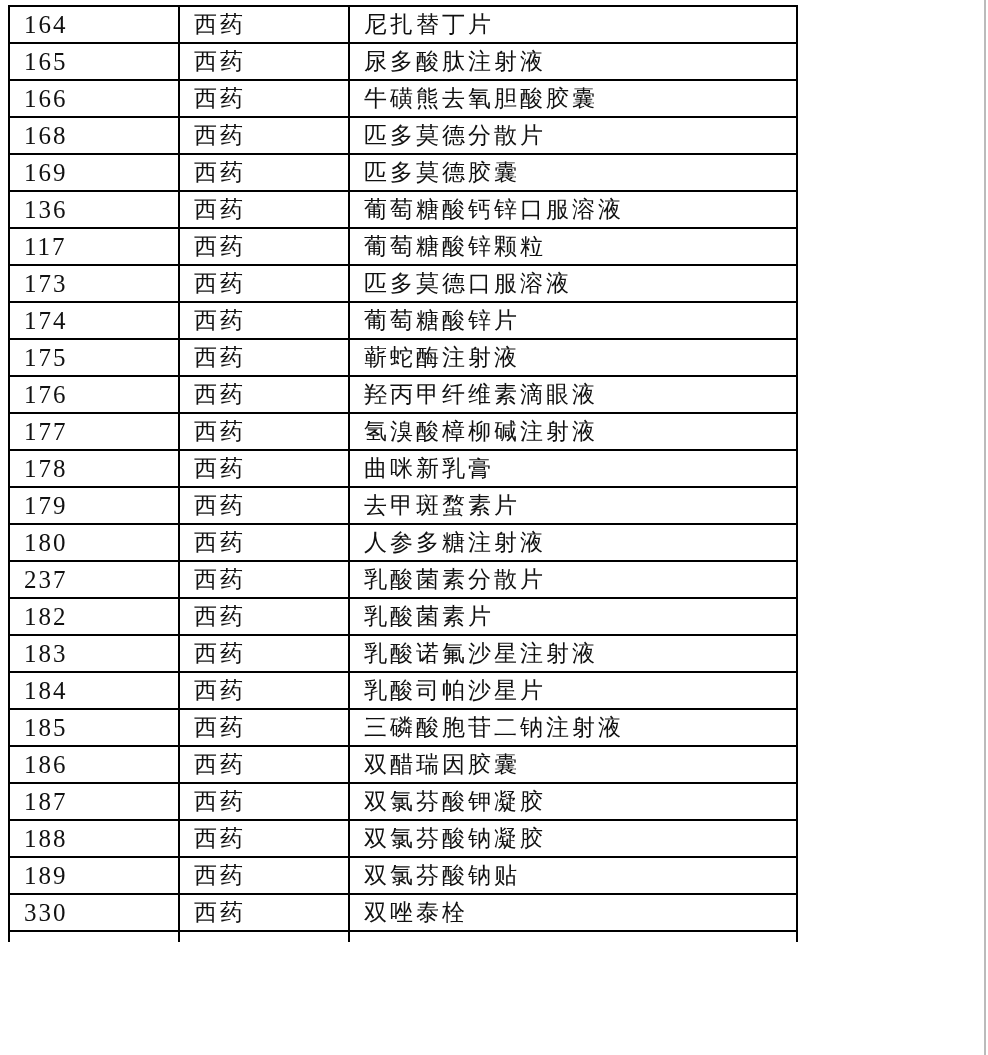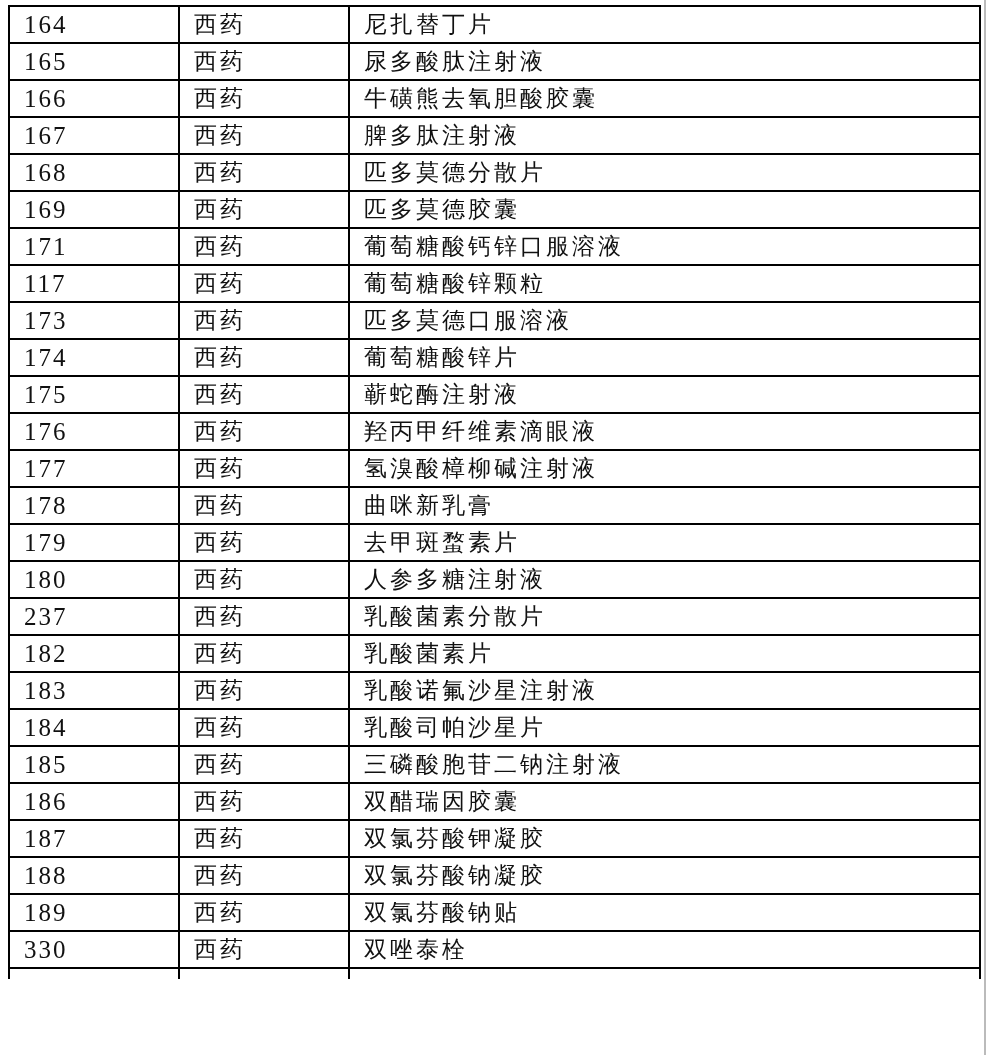--- a/index.html
+++ b/index.html
@@ -16,21 +16,21 @@
       color: #111111;
     }
     .table-wrap {
       position: absolute;
       left: 8px;
       top: 5px;
       width: 973px;
     }
     table {
       border-collapse: collapse;
-      width: 973px;
+      width: 790px;
       table-layout: fixed;
     }
     td {
       border: 2px solid #000000;
       height: 35px;
       padding: 0 0 0 14px;
       font-size: 23px;
       line-height: 35px;
       white-space: nowrap;
       overflow: hidden;
@@ -81,36 +81,31 @@
     <td class="col-no">165</td>
     <td class="col-type">西药</td>
     <td class="col-name">尿多酸肽注射液</td>
   </tr>
         <tr>
     <td class="col-no">166</td>
     <td class="col-type">西药</td>
     <td class="col-name">牛磺熊去氧胆酸胶囊</td>
   </tr>
         <tr>
-    <td class="col-no">167</td>
-    <td class="col-type">西药</td>
-    <td class="col-name">脾多肽注射液</td>
-  </tr>
-        <tr>
     <td class="col-no">168</td>
     <td class="col-type">西药</td>
     <td class="col-name">匹多莫德分散片</td>
   </tr>
         <tr>
     <td class="col-no">169</td>
     <td class="col-type">西药</td>
     <td class="col-name">匹多莫德胶囊</td>
   </tr>
         <tr>
-    <td class="col-no">171</td>
+    <td class="col-no">136</td>
     <td class="col-type">西药</td>
     <td class="col-name">葡萄糖酸钙锌口服溶液</td>
   </tr>
         <tr>
     <td class="col-no">117</td>
     <td class="col-type">西药</td>
     <td class="col-name">葡萄糖酸锌颗粒</td>
   </tr>
         <tr>
     <td class="col-no">173</td>

